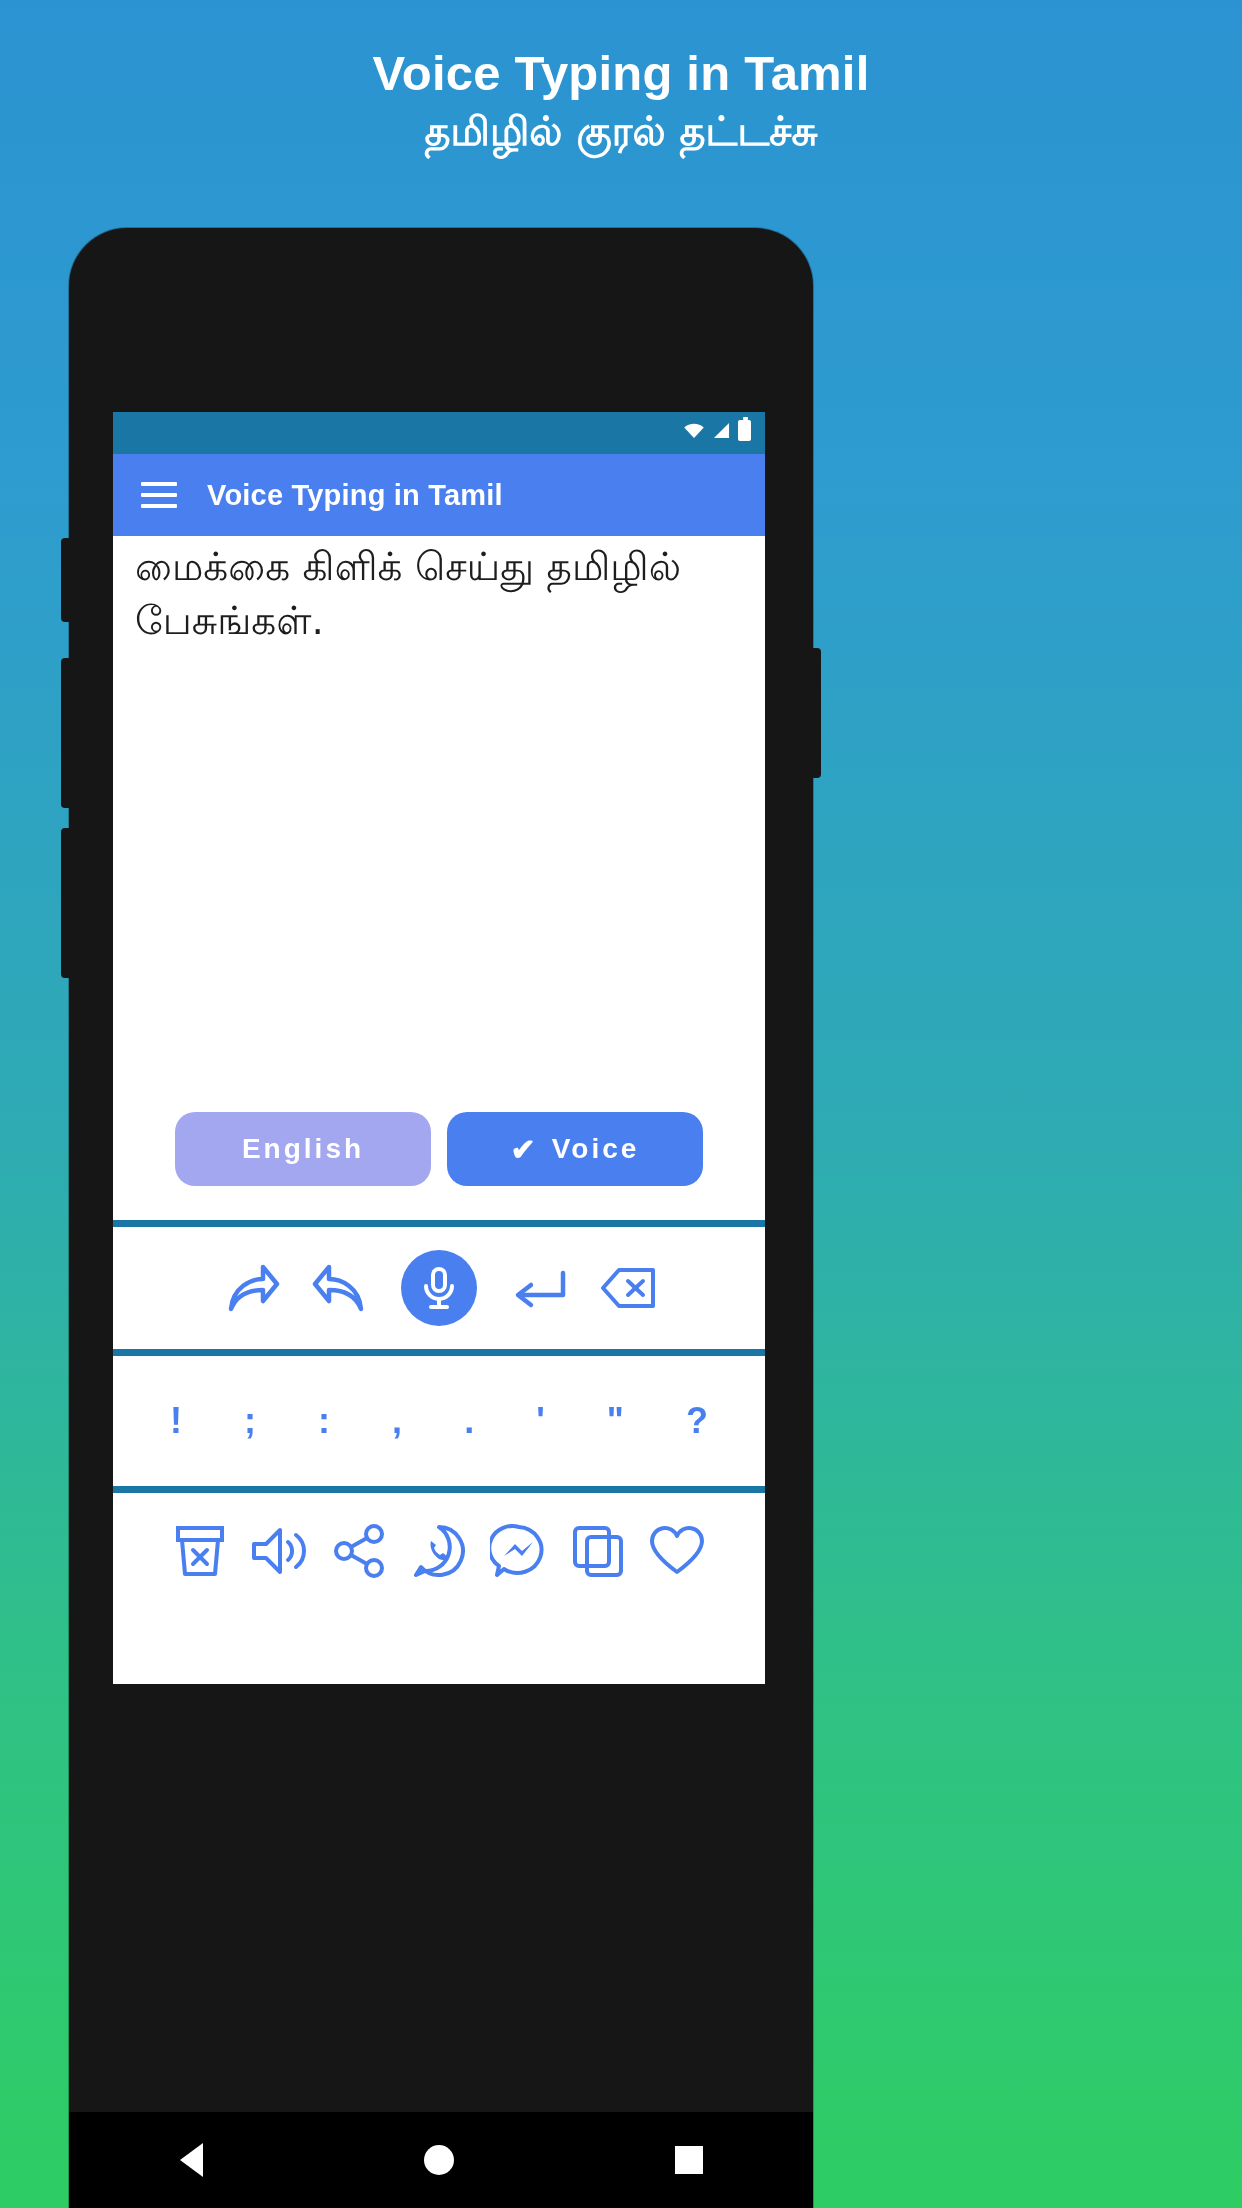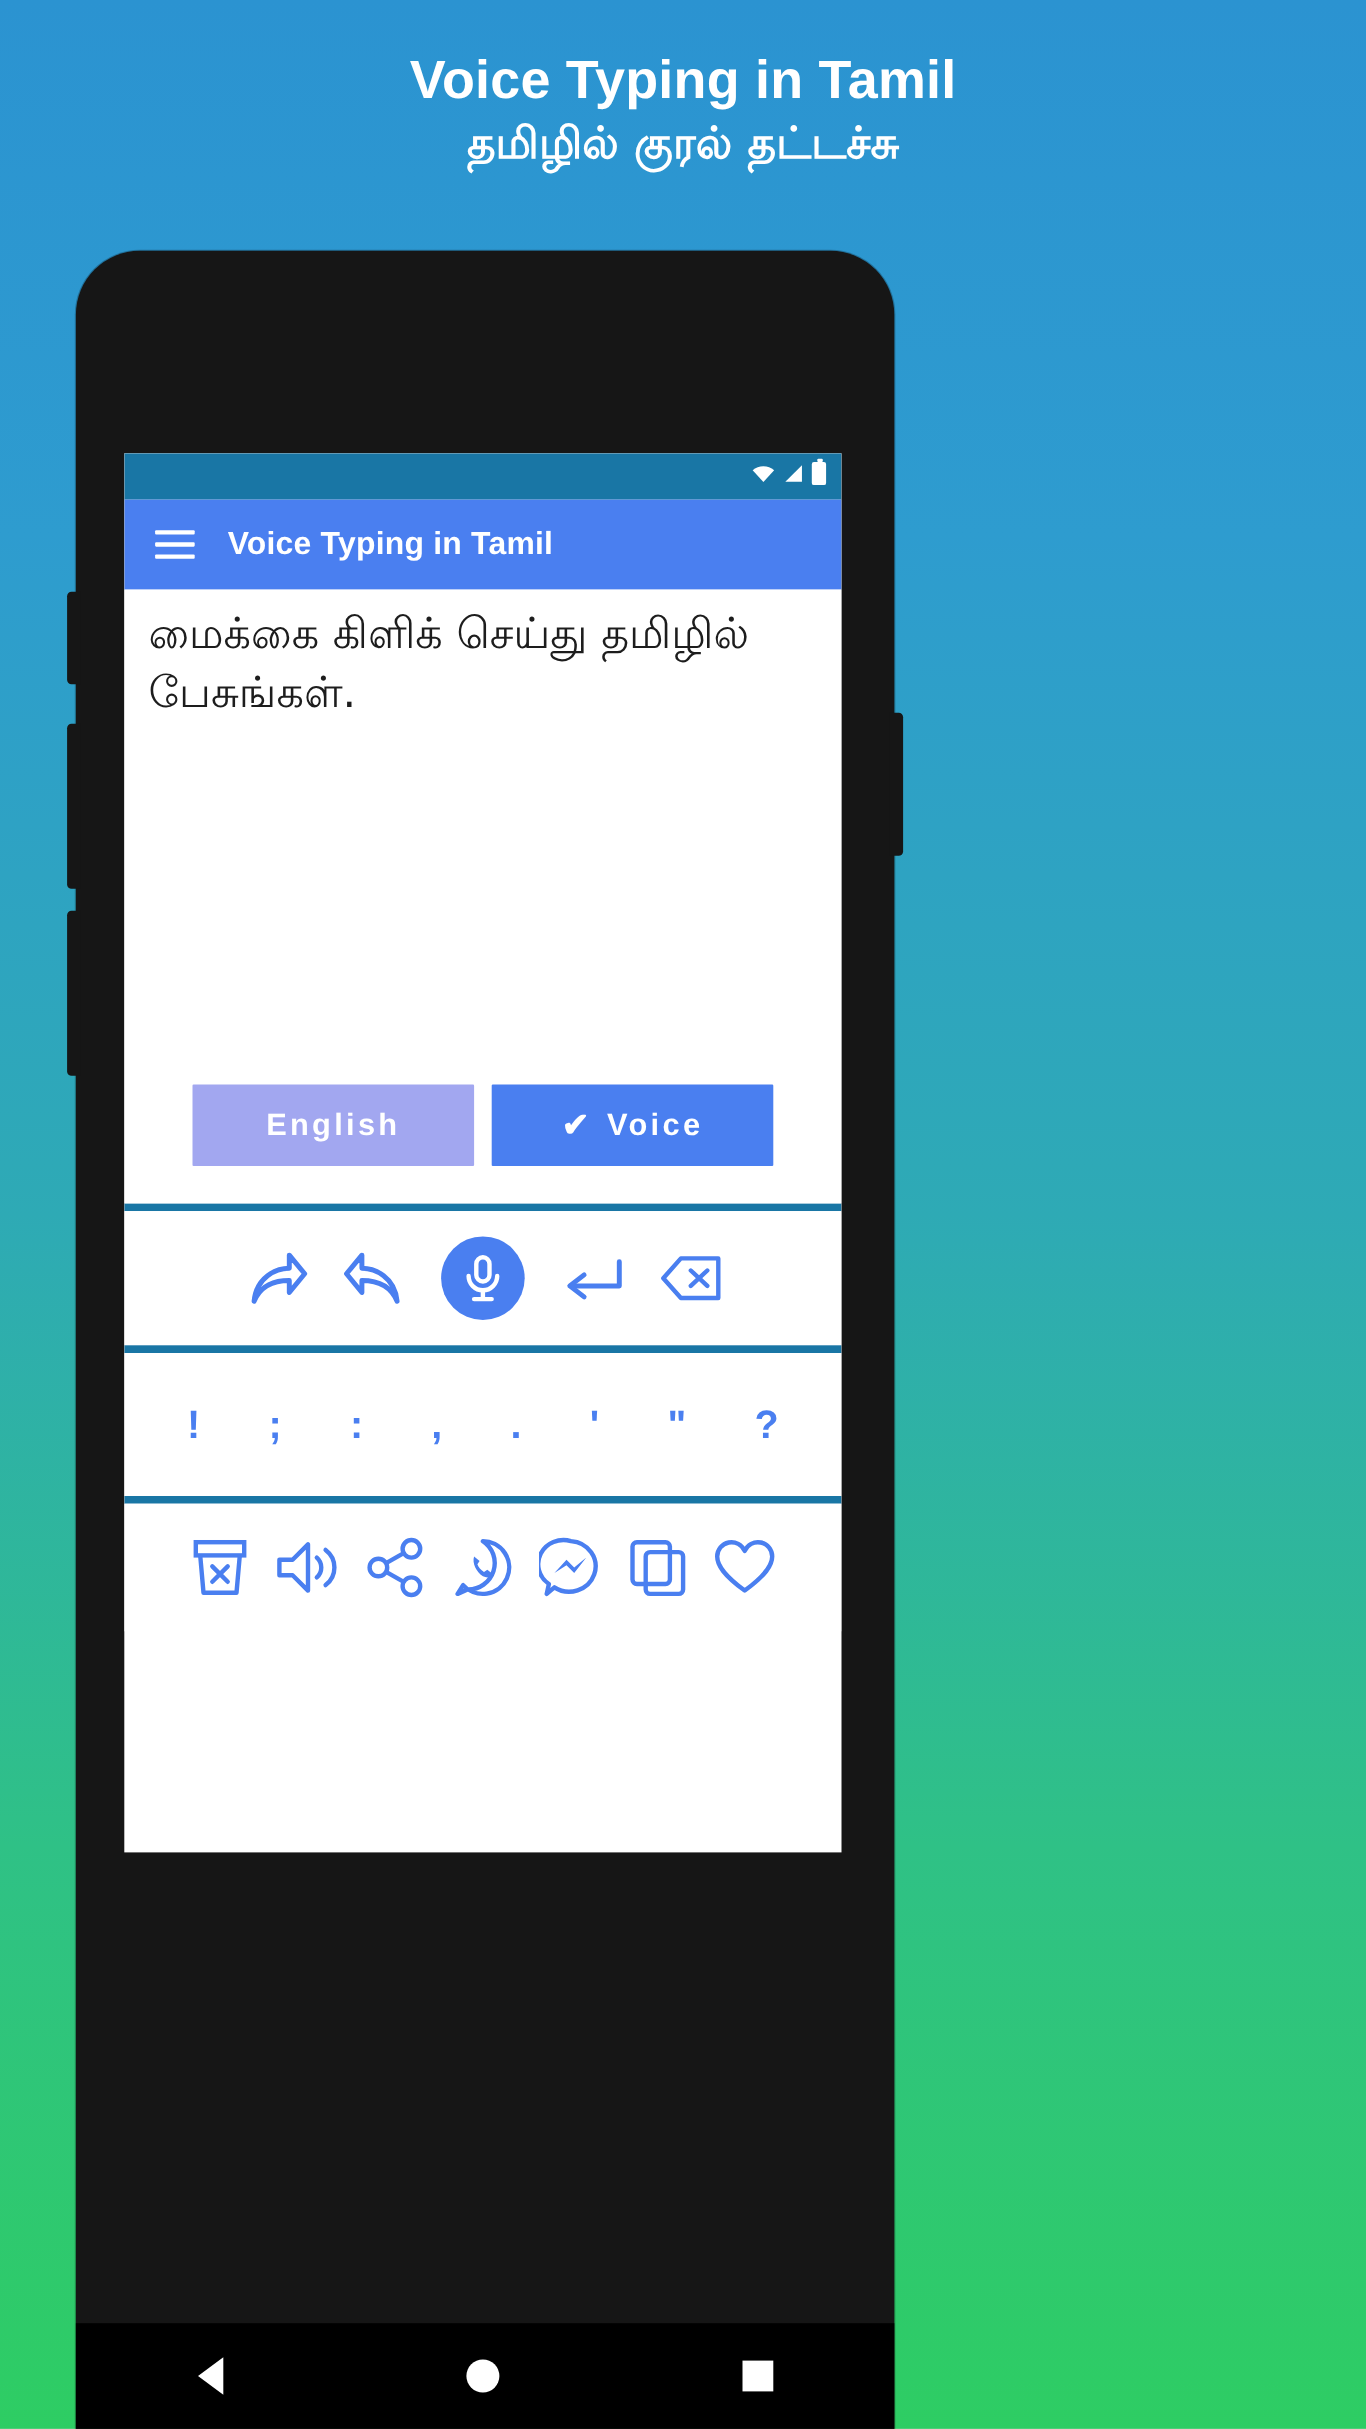--- a/index.html
+++ b/index.html
@@ -55,34 +55,34 @@
   
   .appbar{
     height:82px; background:#4a7ff0; display:flex; align-items:center; padding-left:28px; gap:30px;
   }
   .ham{ width:36px; height:26px; display:flex; flex-direction:column; justify-content:space-between;}
   .ham span{ display:block; height:4px; background:#fff; border-radius:1px;}
   .appbar-title{ color:#fff; font-size:29px; font-weight:bold; letter-spacing:.2px;}
 
   
   .textarea{
-    height:558px; background:#fff; padding:14px 24px 0 22px; position:relative;
+    height:684px; background:#fff; padding:4px 24px 0 22px; position:relative;
   }
   .tamil-text{
     font-family:"DejaVu Sans","Liberation Sans",sans-serif;
     font-size:39px; line-height:1.38; color:#1d1d1d;
   }
 
   
   .langrow{
     position:absolute; left:0; bottom:34px; width:100%;
     display:flex; justify-content:center; gap:16px;
   }
   .langbtn{
-    width:256px; height:74px; border-radius:1px; border:none;
+    width:256px; height:74px; border-radius:20px; border:none;
     display:flex; align-items:center; justify-content:center; gap:16px;
     color:#ffffff; font-size:28px; font-weight:bold; letter-spacing:3px;
     cursor:pointer;
   }
   .langbtn.inactive{ background:#a2a7f0; }
   .langbtn.active{ background:#4a7ff0; }
   .chk{ font-size:30px; letter-spacing:0; }
 
   
   .div-strip{ height:7px; background:#1976a5; }

